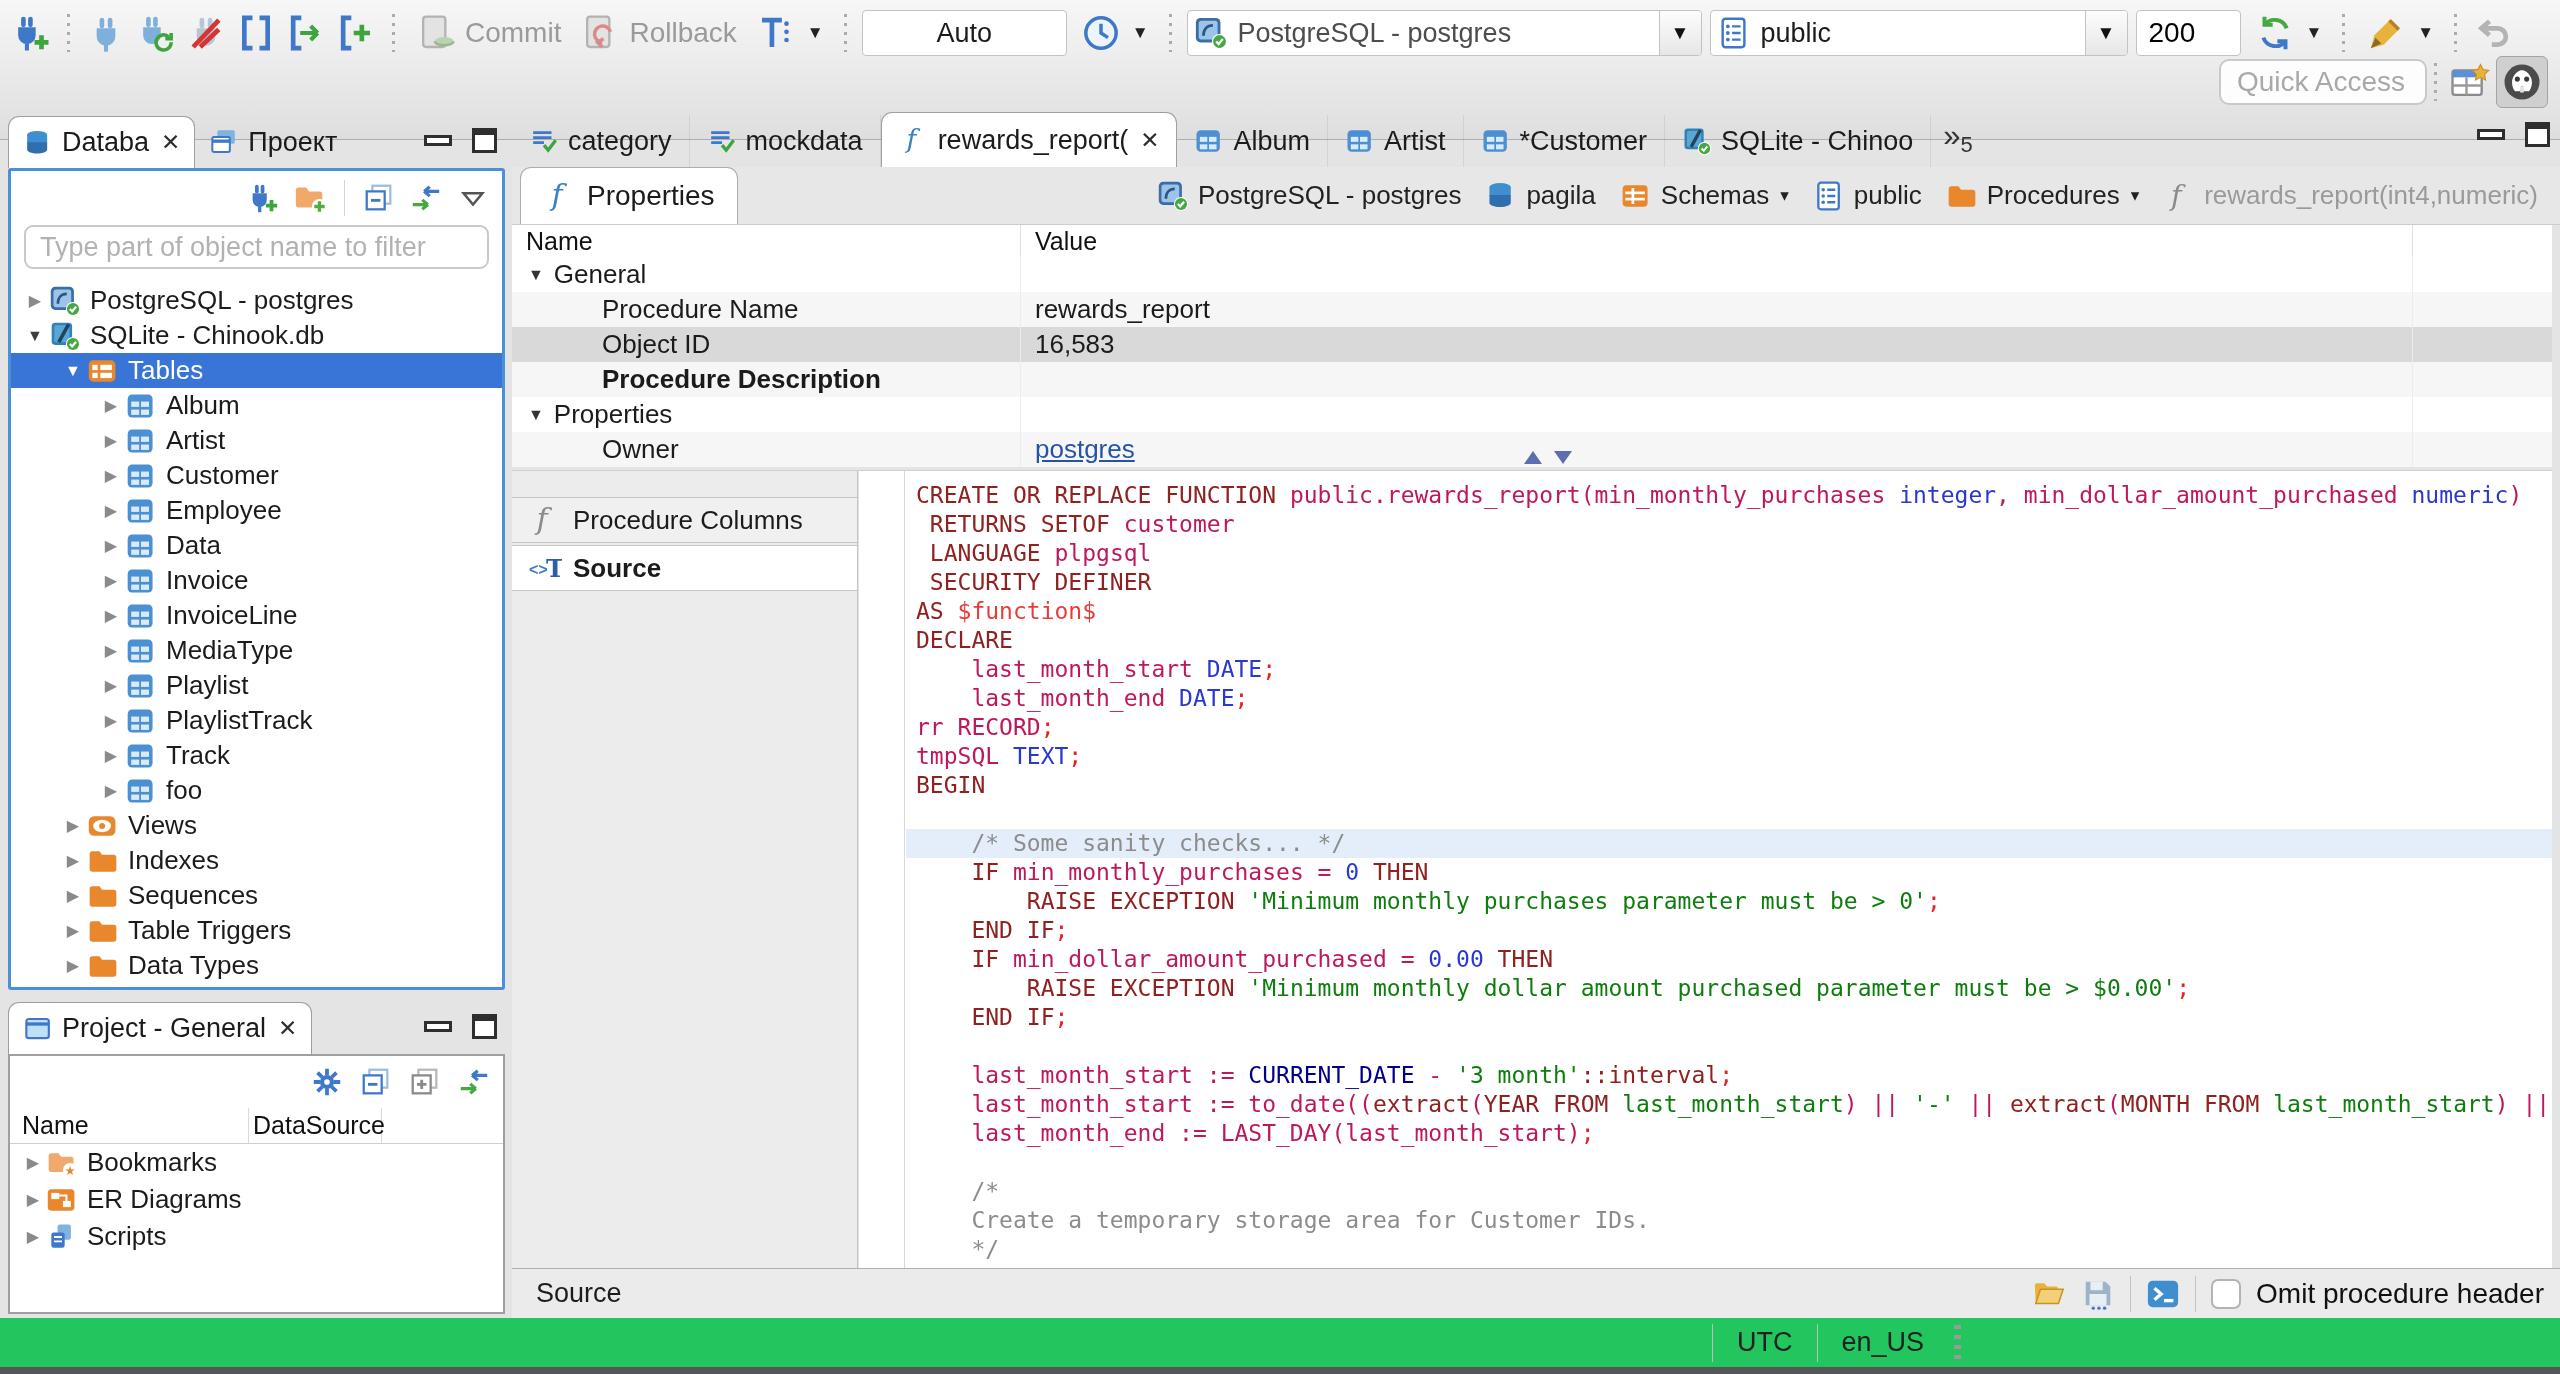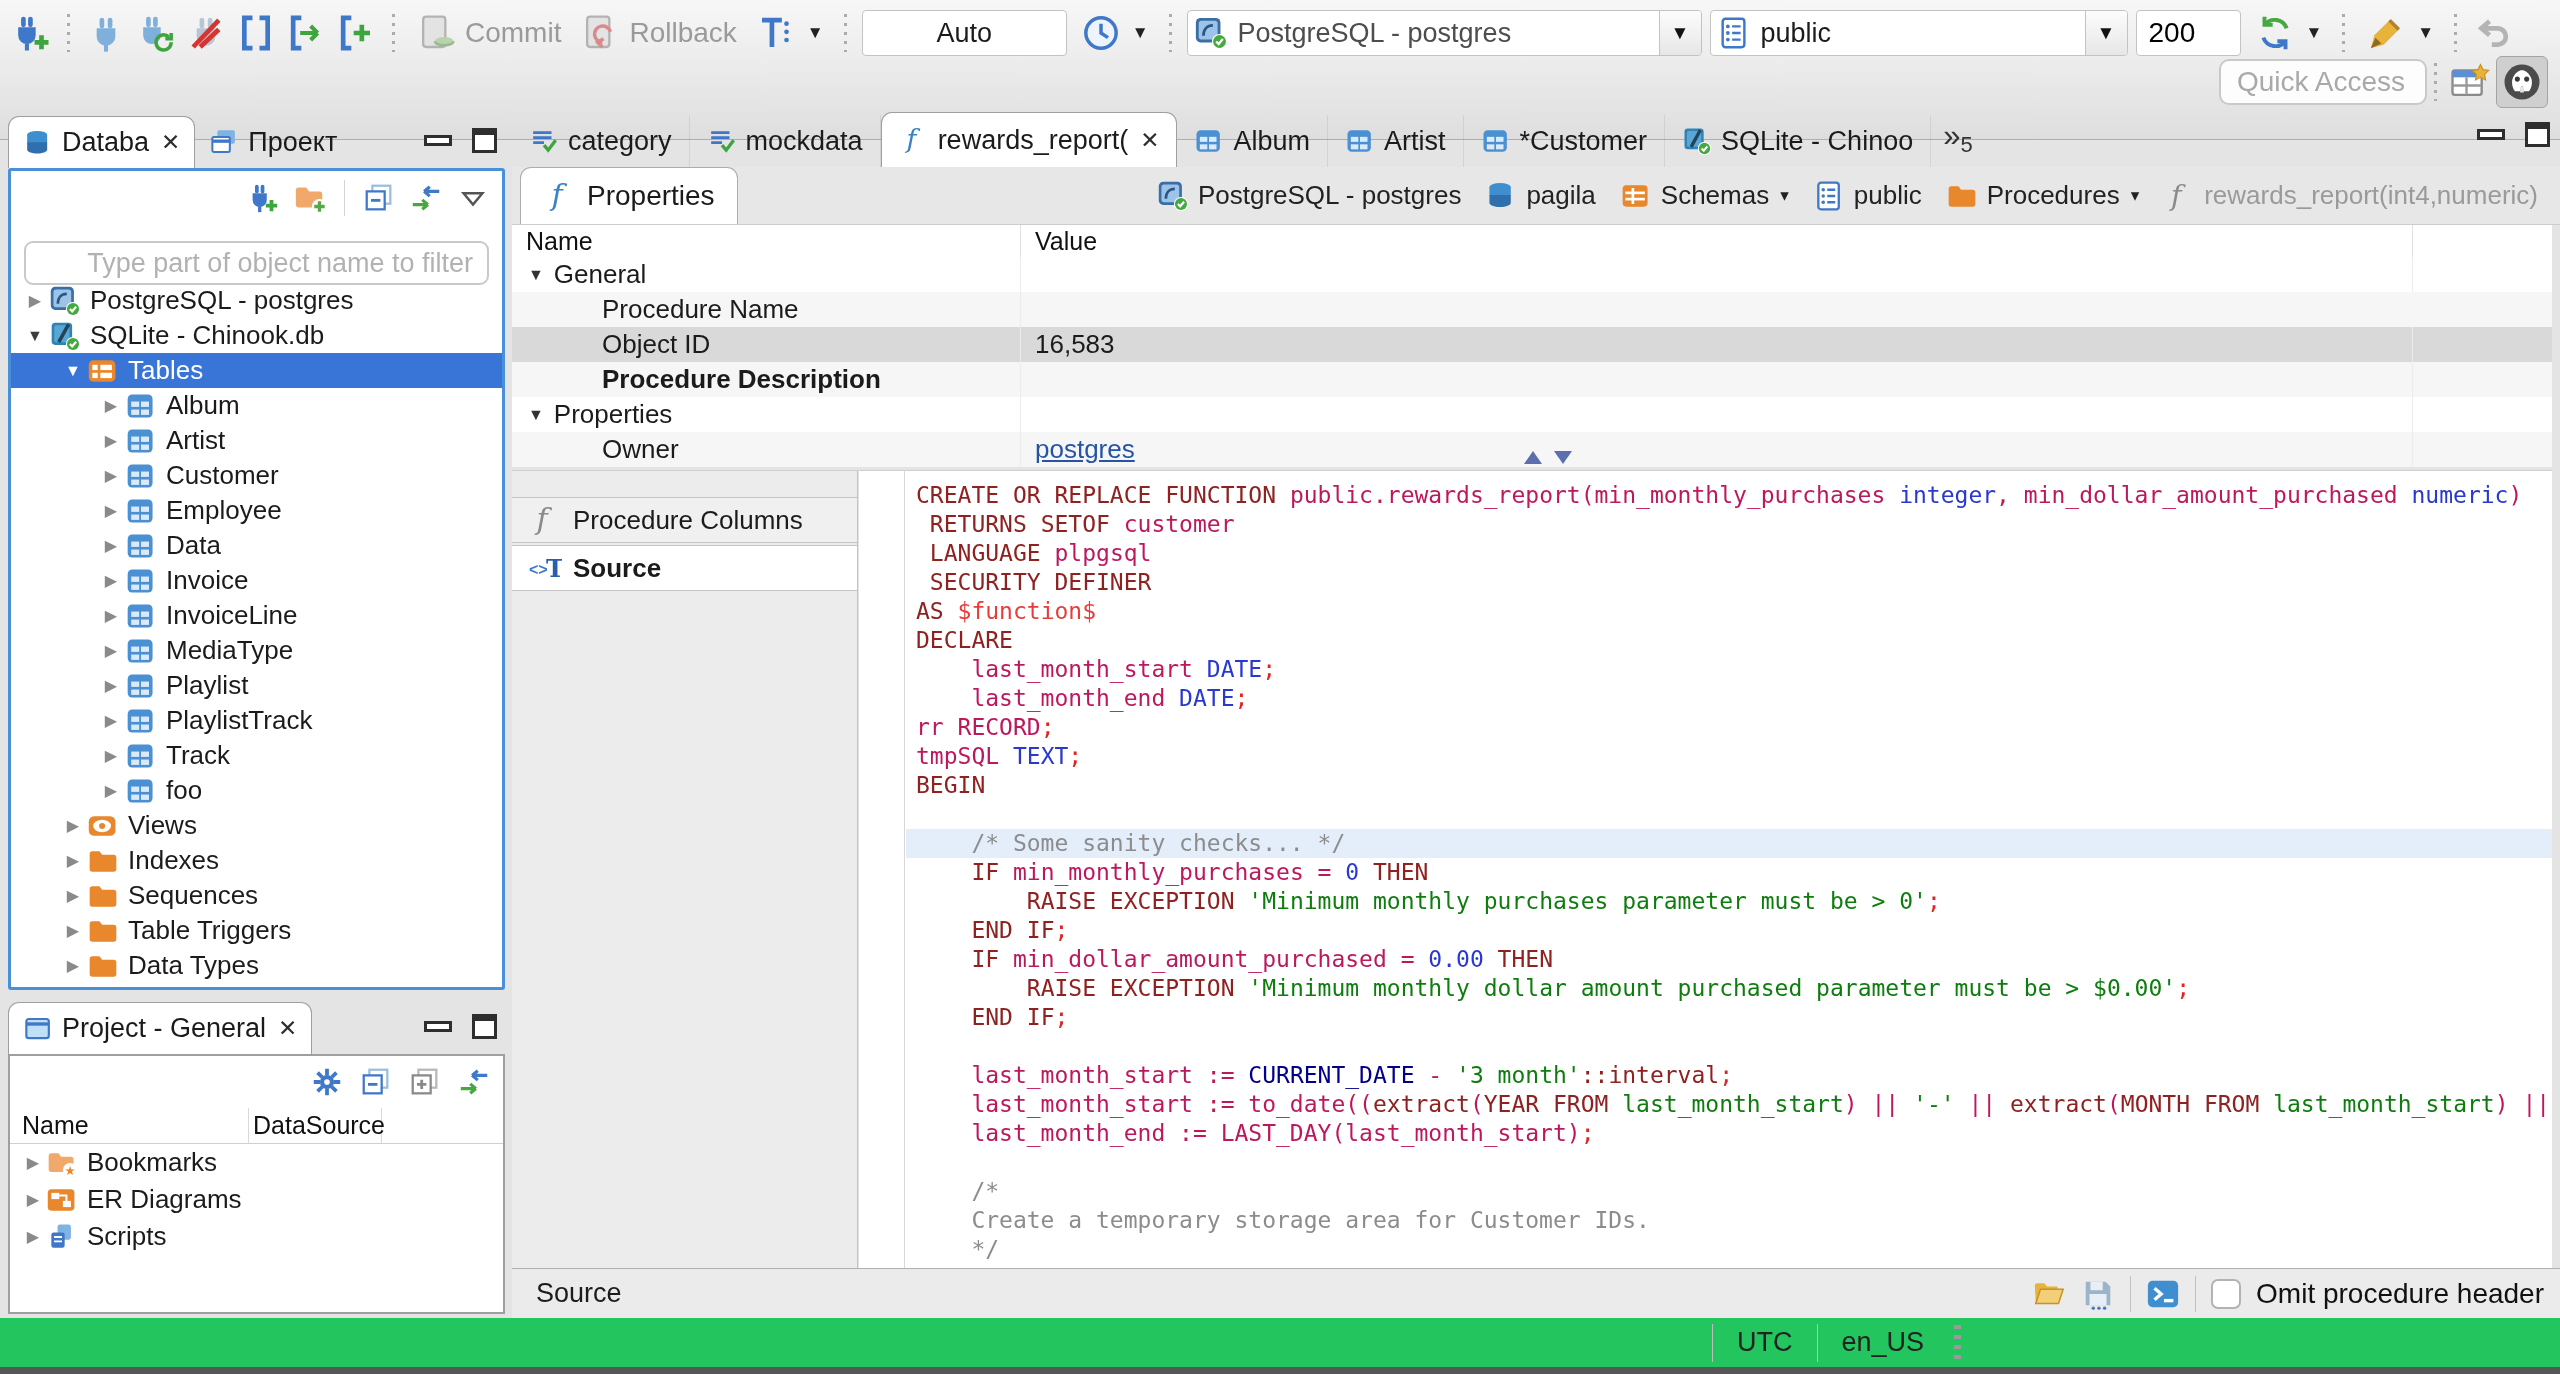--- a/index.html
+++ b/index.html
@@ -39,21 +39,21 @@
 .xmark { font-size:23px; color:#2d2d2d; margin-left:3px; }
 .win-btns { position:absolute; right:8px; top:12px; display:flex; gap:20px; align-items:center; }
 .wmin { width:28px; height:11px; border:3px solid #2e2e2e; background:#fff; }
 .wmax { width:25px; height:25px; border:3px solid #2e2e2e; border-top-width:7px; background:#fff; }
 
 
 #nav-panel { position:absolute; left:8px; top:116px; width:497px; height:874px; }
 #nav-body { position:absolute; top:52px; bottom:0; left:0; right:0; background:#fff; border:3px solid #4a90d9; border-radius:3px; overflow:hidden; }
 .nav-toolbar { height:54px; display:flex; justify-content:flex-end; align-items:center; gap:13px; padding:0 12px; }
 .nsep { width:1px; height:36px; background:#d4d4d4; margin:0 4px; }
-#filter-input { display:block; width:465px; margin:16px auto 6px; height:44px; border:2px solid #c9c9c9; border-radius:9px; padding:4px 14px; font-size:27px; color:#333; font-family:inherit;text-align:right; }
+#filter-input { display:block; width:465px; margin:0 auto 6px; height:44px; border:2px solid #c9c9c9; border-radius:9px; padding:4px 14px; font-size:27px; color:#333; font-family:inherit; }
 #filter-input::placeholder { color:#b2b2b2; }
 #nav-tree { position:absolute; top:112px; bottom:0; left:0; right:0; overflow:hidden; }
 .trow { display:flex; align-items:center; height:35px; font-size:26px; white-space:nowrap; }
 .trow .arr { width:28px; text-align:center; font-size:16px; color:#8a8a8a; flex:none; }
 .trow .arr.d { color:#3c3c3c; }
 .trow .ic { margin-right:9px; width:32px; height:32px; }
 .trow.sel { background:#3875d7; color:#fff; }
 .trow.sel .arr { color:#fff; }
 
 
@@ -903,20 +903,21 @@
       <div class="grow ">
         <div class="name">
           <span class="garr">▼</span>
           <span>General</span>
         </div>
         <div class="val"></div>
         <div class="tail"></div>
       </div>
       <div class="grow alt">
         <div class="name child ">Procedure Name</div>
+        <div class="val">rewards_report</div>
         <div class="tail"></div>
       </div>
       <div class="grow sel">
         <div class="name child ">Object ID</div>
         <div class="val">16,583</div>
         <div class="tail"></div>
       </div>
       <div class="grow alt">
         <div class="name child bold">Procedure Description</div>
         <div class="val"></div>

